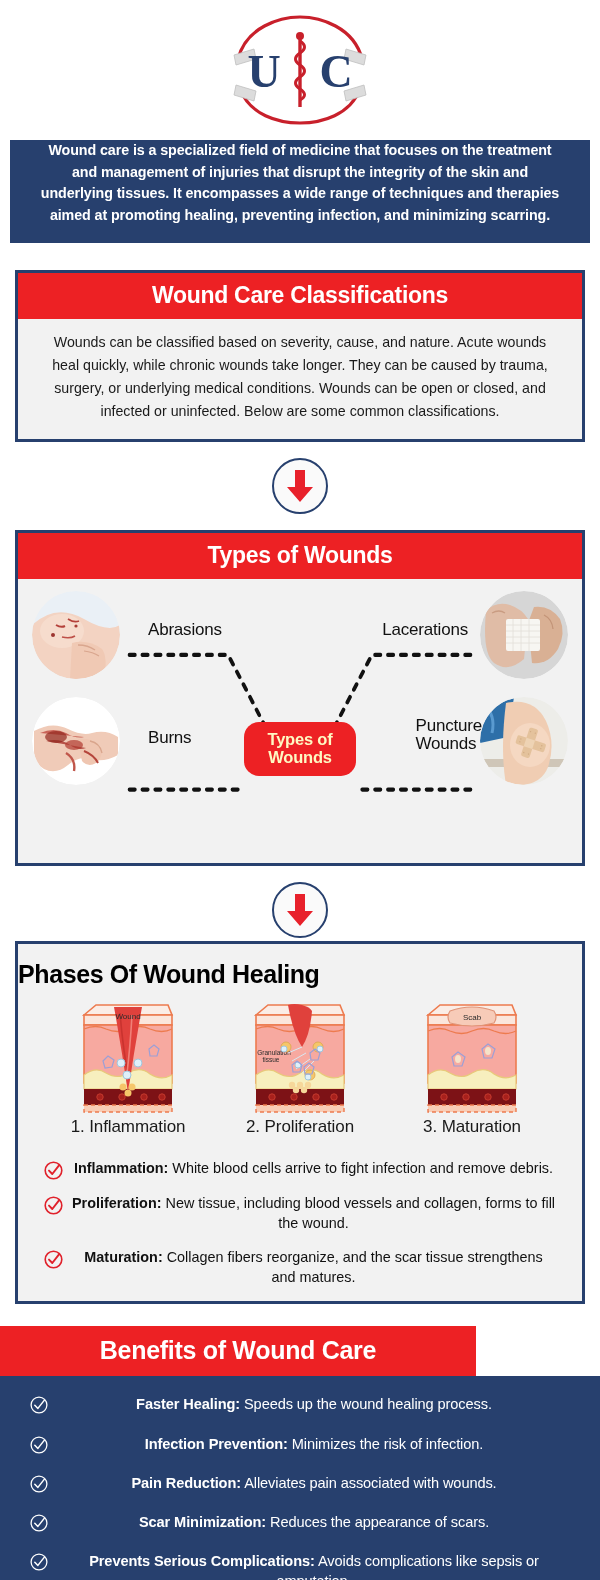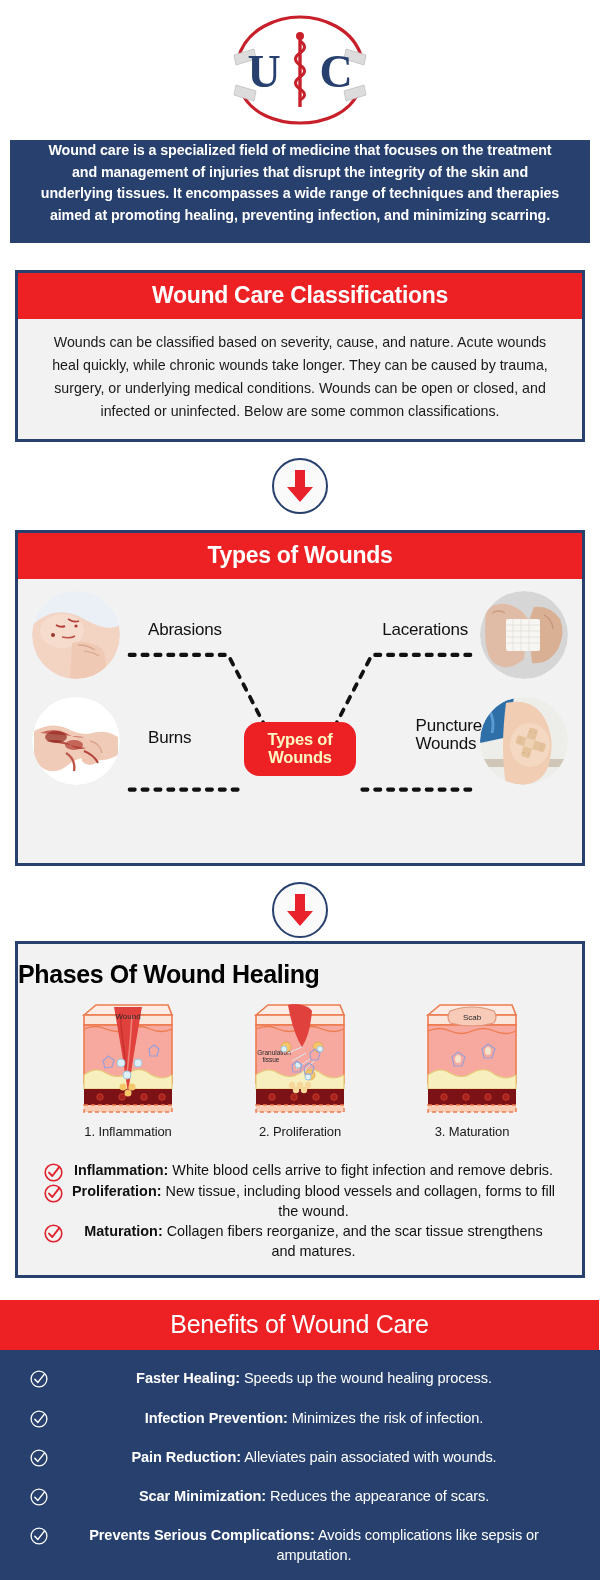--- a/index.html
+++ b/index.html
@@ -141,51 +141,51 @@
   }
   .phase-row {
     display: flex;
     justify-content: space-around;
     align-items: flex-end;
     padding: 0 24px;
   }
   .phase-col { width: 150px; text-align: center; }
   .phase-col svg { display: block; margin: 0 auto; }
   .phase-cap {
-    font-size: 13px;
+    font-size: 17px;
     color: #1a1a1a;
-    margin-top: 7px;
     letter-spacing: -0.1px;
   }
 
   .phase-list { padding: 10px 26px 0; }
   .phase-item {
     display: flex;
     align-items: flex-start;
     gap: 8px;
+    margin-top: 14px;
   }
   .phase-item:first-child { margin-top: 12px; }
   .chk-red { flex: 0 0 auto; margin-top: 2px; }
   .phase-text {
     flex: 1;
     text-align: center;
     font-size: 14.4px;
     line-height: 1.38;
     color: #111;
   }
   .phase-text b { font-weight: bold; }
 
   
   .benefits-head {
-    width: 599px;
+    width: 476px;
     background: #ED2124;
     color: #fff;
     text-align: center;
     font-size: 25px;
-    font-weight: normal;
+    font-weight: bold;
     padding: 10px 0 11px;
     letter-spacing: -0.3px;
     margin-top: 22px;
   }
   .benefits-body {
     width: 600px;
     background: #27406E;
     padding: 18px 30px 40px;
     flex: 1;
   }

